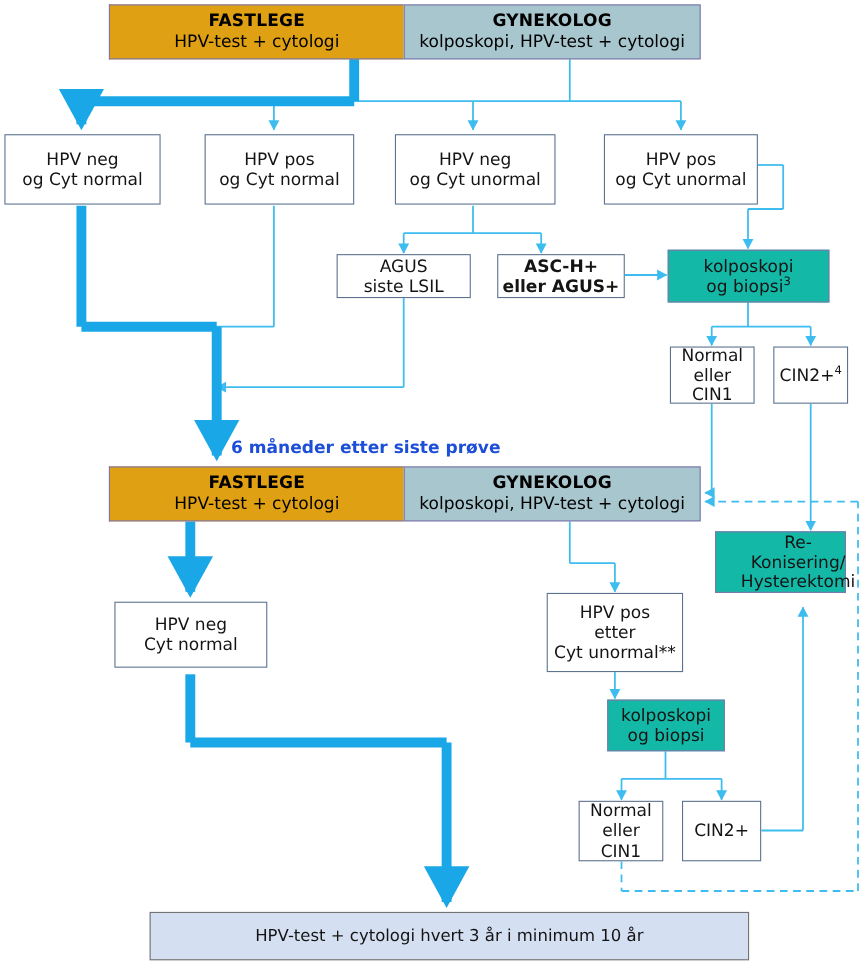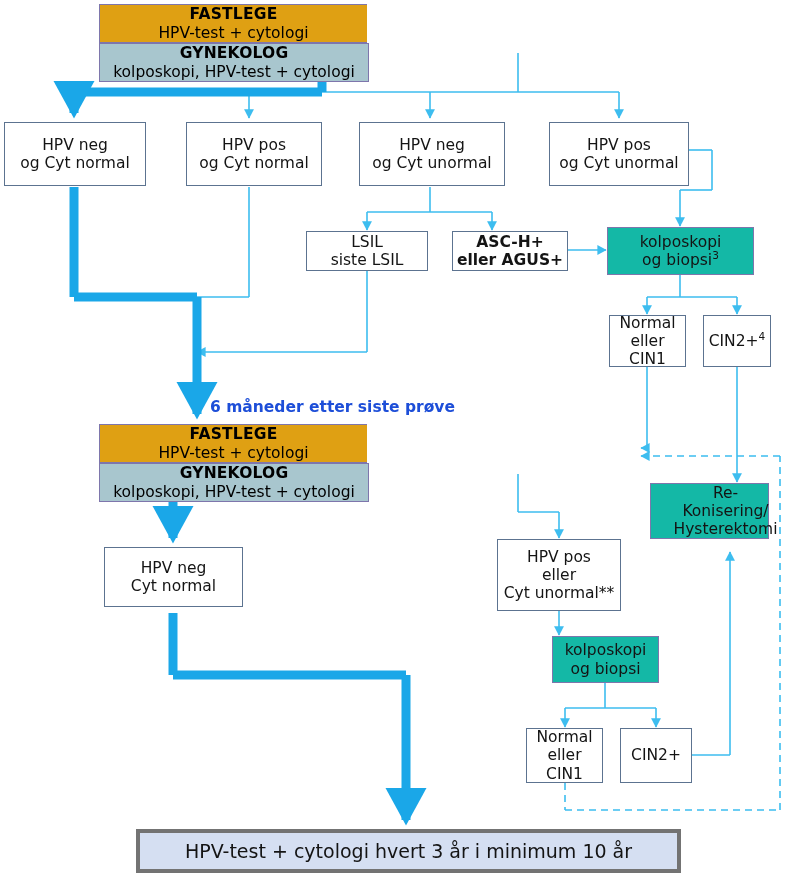--- a/index.html
+++ b/index.html
@@ -38,25 +38,25 @@
   }
   
   .teal{
     background:#14b8a6;
     border:1px solid #7e76ac;
     font-size:15.5px;
   }
   
   .summary{
     background:#d5dff2;
-    border:4px solid #737373;
-    font-size:19px;
+    border:1px solid #737373;
+    font-size:15px;
   }
   
-  .rolebar{position:absolute;display:flex;box-sizing:border-box;flex-direction:column;}
+  .rolebar{position:absolute;display:flex;box-sizing:border-box;}
   .rolebar .half{
     box-sizing:border-box;
     display:flex;
     flex-direction:column;
     align-items:center;
     justify-content:center;
     line-height:1.2;
   }
   .rolebar .orange{
     background:#dfa013;
@@ -206,21 +206,21 @@
 
   <div class="node box" style="left:549px;top:122px;width:140px;height:64px;">
     <span>
       <span>HPV pos</span><br>
       <span>og Cyt unormal</span>
     </span>
   </div>
 
   <div class="node box" style="left:306px;top:231px;width:122px;height:40px;">
     <span>
-      <span>LSIL</span><br>
+      <span>AGUS</span><br>
       <span>siste LSIL</span>
     </span>
   </div>
 
   <div class="node box" style="left:452px;top:231px;width:116px;height:40px;font-weight:bold;">
     <span>
       <span>ASC-H+</span><br>
       <span>eller AGUS+</span>
     </span>
   </div>
@@ -268,21 +268,21 @@
   <div class="node box" style="left:104px;top:547px;width:139px;height:60px;">
     <span>
       <span>HPV neg</span><br>
       <span>Cyt normal</span>
     </span>
   </div>
 
   <div class="node box" style="left:497px;top:539px;width:124px;height:72px;">
     <span>
       <span>HPV pos</span><br>
-      <span>eller</span><br>
+      <span>etter</span><br>
       <span>Cyt unormal**</span>
     </span>
   </div>
 
   <div class="node teal" style="left:552px;top:636px;width:107px;height:47px;">
     <span>
       <span>kolposkopi</span><br>
       <span>og biopsi</span>
     </span>
   </div>

